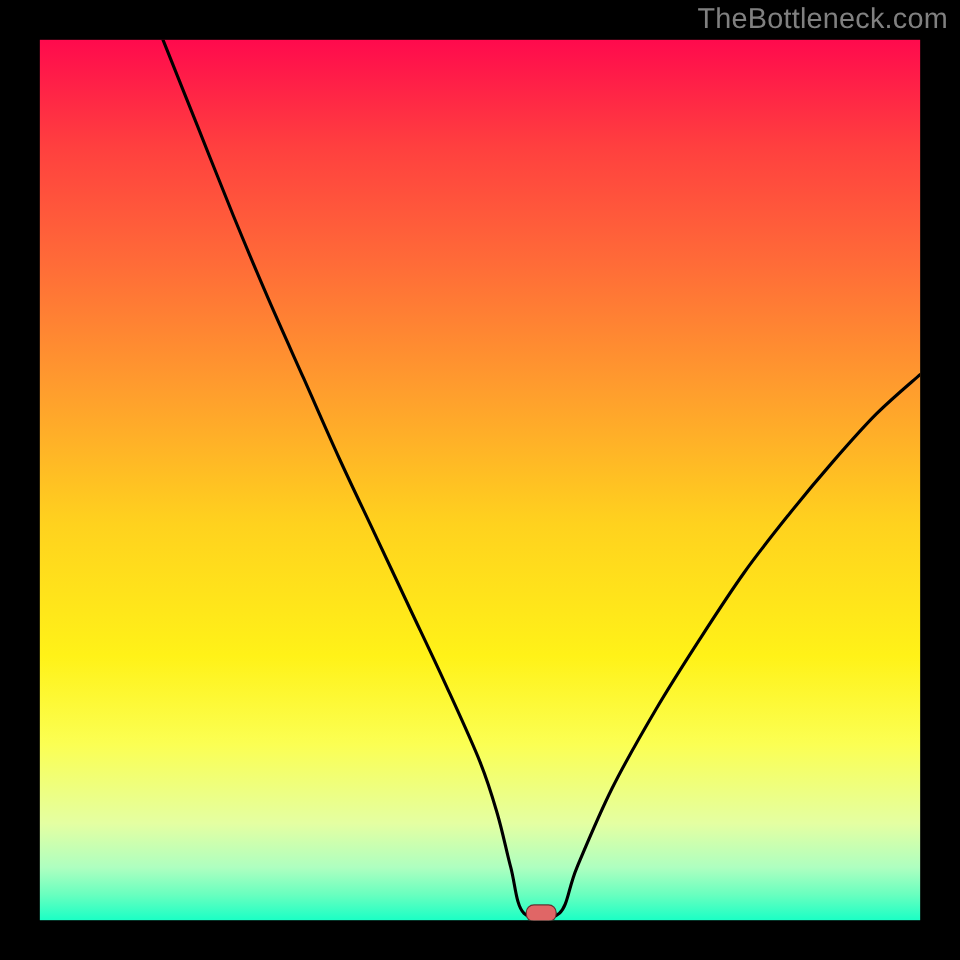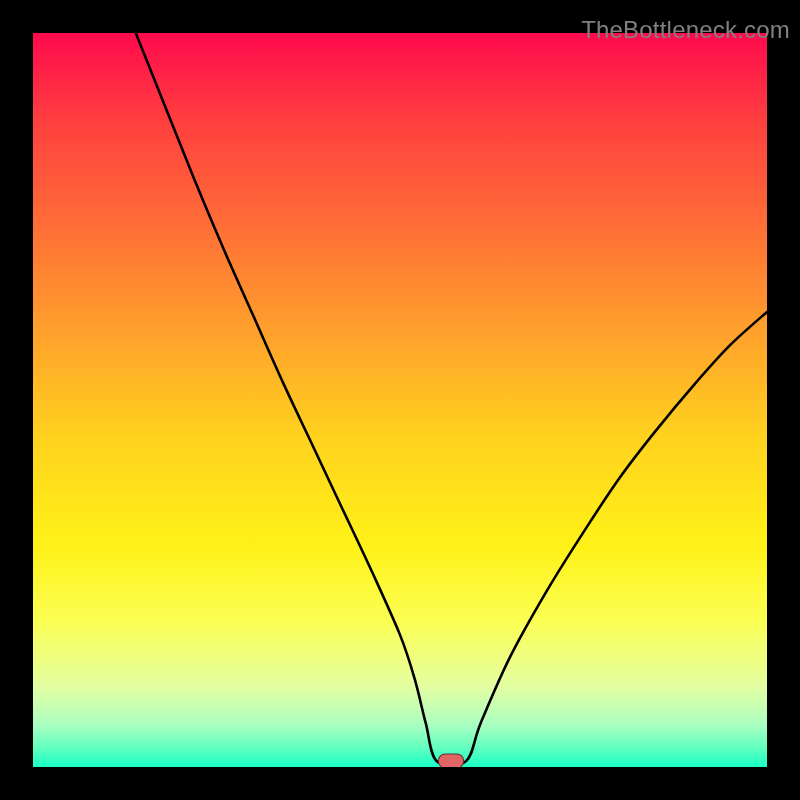--- a/index.html
+++ b/index.html
@@ -12,21 +12,21 @@
     font-family: Arial, Helvetica, sans-serif;
   }
   .frame {
     position: relative;
     width: 800px;
     height: 800px;
     background: #000;
   }
   .watermark {
     position: absolute;
-    top: 16px;
+    top: 2px;
     right: 10px;
     color: #808080;
     font-size: 24px;
     font-weight: 500;
     z-index: 10;
     letter-spacing: 0.2px;
   }
   .plot-area {
     position: absolute;
     left: 33px;

